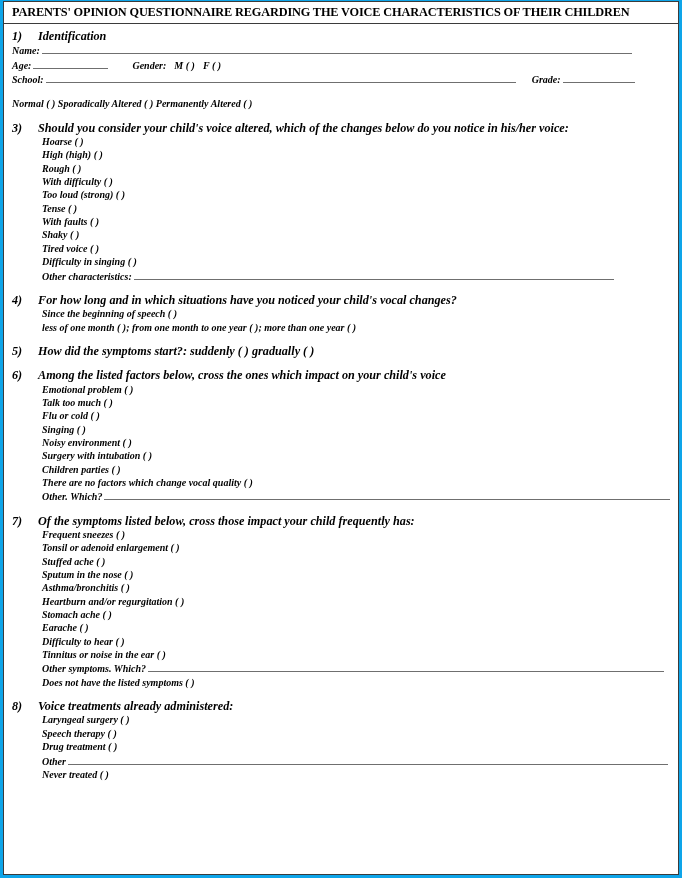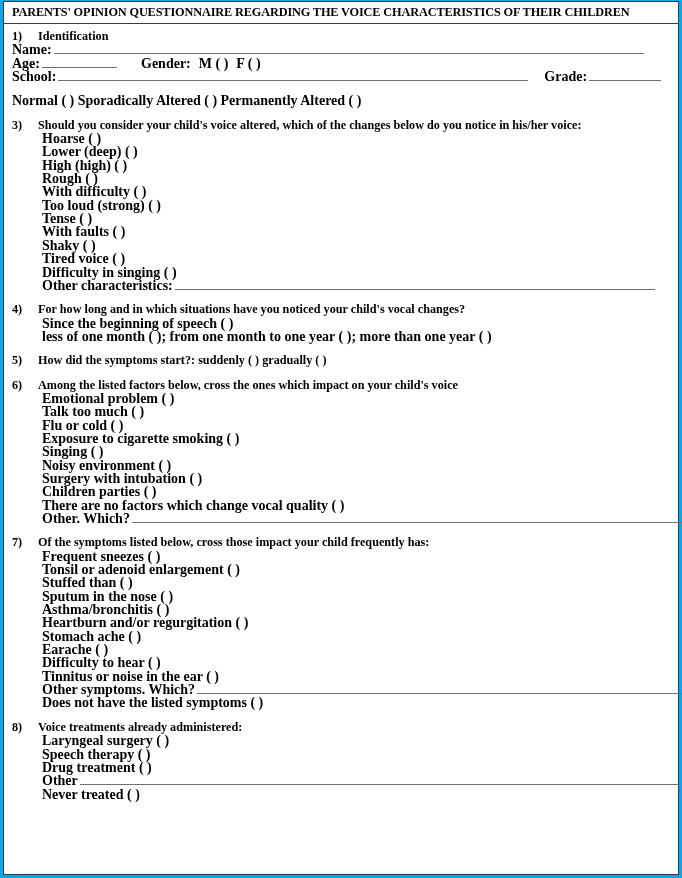--- a/index.html
+++ b/index.html
@@ -43,36 +43,36 @@
     letter-spacing: -0.15px;
     line-height: 15px;
     white-space: nowrap;
   }
   .body-cell {
     padding: 6px 8px 0 8px;
     box-sizing: border-box;
   }
 
   
-  .q-block { margin: 0; }
+  .q-block { margin: 0; font-style: italic; }
   .q-head {
     display: block;
     font-weight: bold;
     font-size: 12.2px;
     line-height: 13.35px;
     white-space: nowrap;
   }
   .q-num {
     display: inline-block;
     width: 26px;
     font-weight: bold;
   }
   .line {
     font-weight: bold;
-    font-size: 14px;
+    font-size: 10px;
     line-height: 13.35px;
     white-space: nowrap;
   }
   .indent { padding-left: 30px; }
   .flush { padding-left: 0; }
   .gap { height: 11px; }
 
   
   .rule {
     display: inline-block;
@@ -117,21 +117,20 @@
 
       <div class="q-block">
         <div class="line flush">Normal (  )     Sporadically Altered (  )     Permanently Altered (  )</div>
       </div>
 
       <div class="gap"></div>
 
       <div class="q-block">
         <div class="q-head"><span class="q-num">3)</span><span>Should you consider your child's voice altered, which of the changes below do you notice in his/her voice:</span></div>
         <div class="line indent">Hoarse  (  )</div>
-        <div class="line indent">Lower (deep)  (  )</div>
         <div class="line indent">High (high)  (  )</div>
         <div class="line indent">Rough  (  )</div>
         <div class="line indent">With difficulty  (  )</div>
         <div class="line indent">Too loud (strong)  (  )</div>
         <div class="line indent">Tense  (  )</div>
         <div class="line indent">With faults  (  )</div>
         <div class="line indent">Shaky  (  )</div>
         <div class="line indent">Tired voice  (  )</div>
         <div class="line indent">Difficulty in singing  (  )</div>
         <div class="line indent"><span>Other characteristics:</span><span class="rule rule-otherchar"></span></div>
@@ -151,36 +150,35 @@
         <div class="q-head"><span class="q-num">5)</span><span>How did the symptoms start?: suddenly  (  )     gradually  (  )</span></div>
       </div>
 
       <div class="gap"></div>
 
       <div class="q-block">
         <div class="q-head"><span class="q-num">6)</span><span>Among the listed factors below, cross the ones which impact on your child's voice</span></div>
         <div class="line indent">Emotional problem  (  )</div>
         <div class="line indent">Talk too much   (  )</div>
         <div class="line indent">Flu or cold   (  )</div>
-        <div class="line indent">Exposure to cigarette smoking  (  )</div>
         <div class="line indent">Singing  (  )</div>
         <div class="line indent">Noisy environment  (  )</div>
         <div class="line indent">Surgery with intubation  (  )</div>
         <div class="line indent">Children parties  (  )</div>
         <div class="line indent">There are no factors which change vocal quality  (  )</div>
         <div class="line indent"><span>Other. Which?</span><span class="rule rule-otherwhich"></span></div>
       </div>
 
       <div class="gap"></div>
 
       <div class="q-block">
         <div class="q-head"><span class="q-num">7)</span><span>Of the symptoms listed below, cross those impact your child frequently has:</span></div>
         <div class="line indent">Frequent sneezes  (  )</div>
         <div class="line indent">Tonsil or adenoid enlargement  (  )</div>
-        <div class="line indent">Stuffed than  (  )</div>
+        <div class="line indent">Stuffed ache  (  )</div>
         <div class="line indent">Sputum in the nose  (  )</div>
         <div class="line indent">Asthma/bronchitis  (  )</div>
         <div class="line indent">Heartburn and/or regurgitation  (  )</div>
         <div class="line indent">Stomach ache  (  )</div>
         <div class="line indent">Earache  (  )</div>
         <div class="line indent">Difficulty to hear  (  )</div>
         <div class="line indent">Tinnitus or noise in the ear  (  )</div>
         <div class="line indent"><span>Other symptoms. Which?</span><span class="rule rule-othersym"></span></div>
         <div class="line indent">Does not have the listed symptoms  (  )</div>
       </div>

